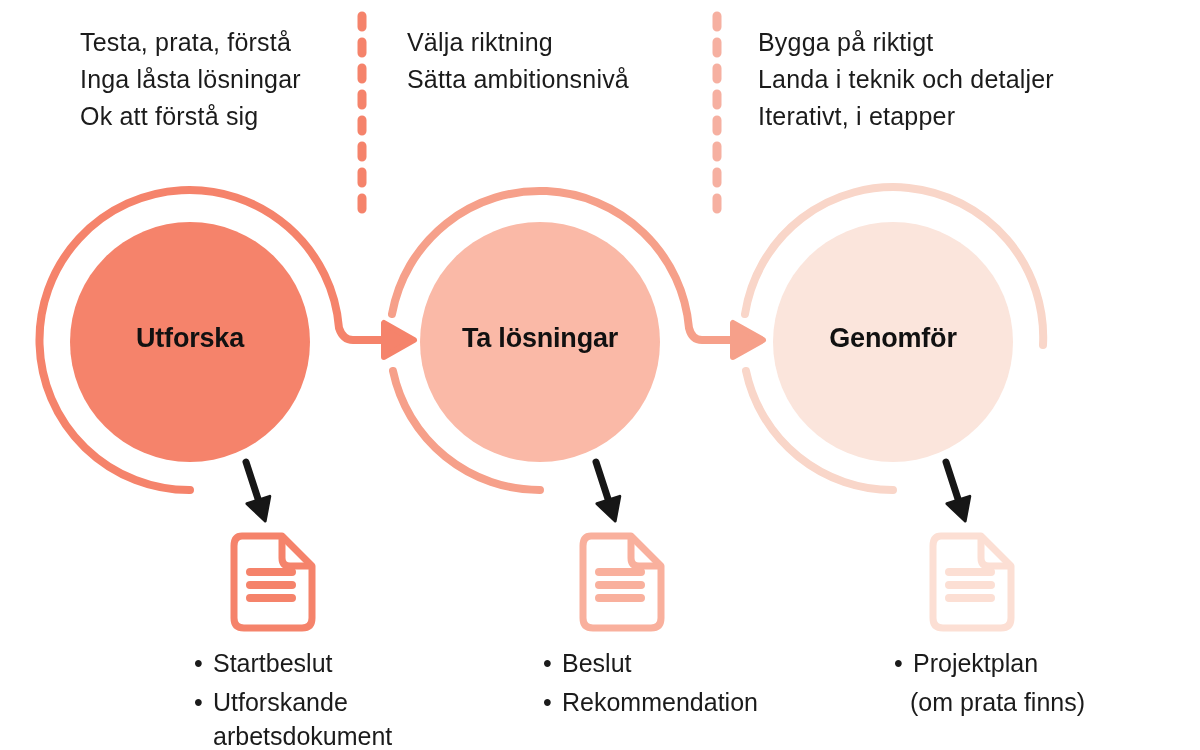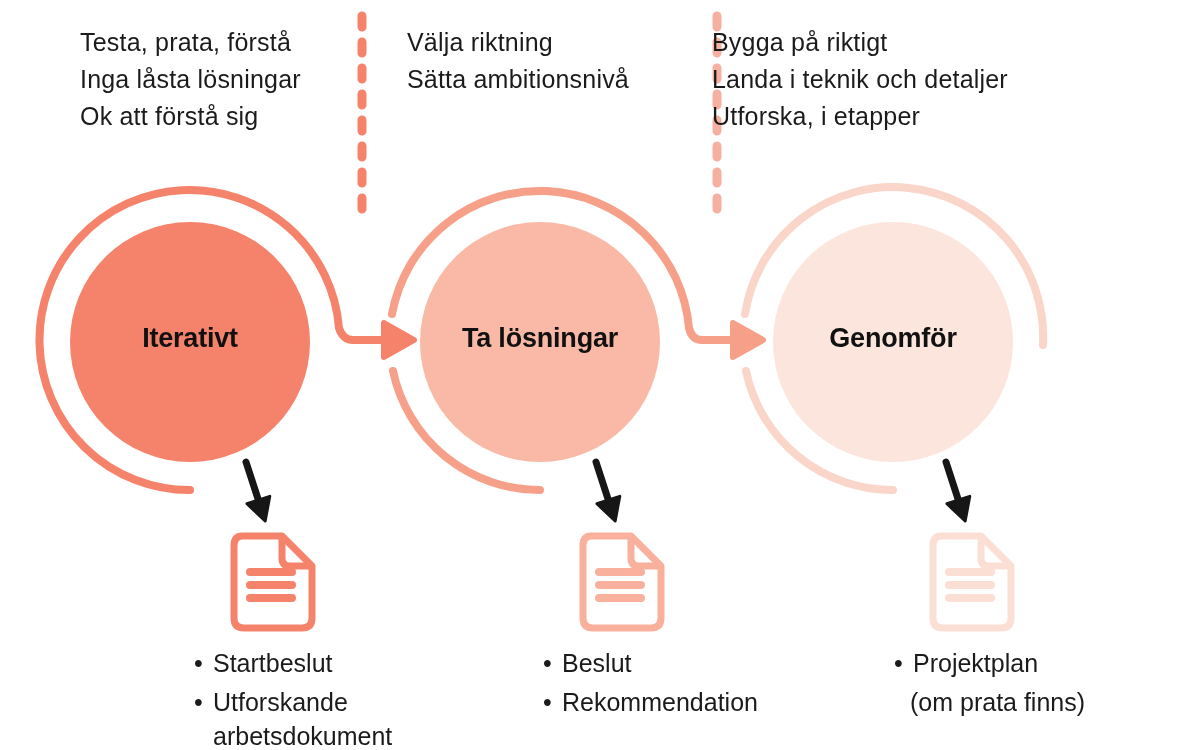--- a/index.html
+++ b/index.html
@@ -67,27 +67,27 @@
 
   <div class="notes" style="left:80px">
     <div>Testa, prata, förstå</div>
     <div>Inga låsta lösningar</div>
     <div>Ok att förstå sig</div>
   </div>
   <div class="notes" style="left:407px">
     <div>Välja riktning</div>
     <div>Sätta ambitionsnivå</div>
   </div>
-  <div class="notes" style="left:712px">
+  <div class="notes" style="left:758px">
     <div>Bygga på riktigt</div>
     <div>Landa i teknik och detaljer</div>
-    <div>Utforska, i etapper</div>
+    <div>Iterativt, i etapper</div>
   </div>
 
-  <div class="phase-label" style="left:40px">Iterativt</div>
+  <div class="phase-label" style="left:40px">Utforska</div>
   <div class="phase-label" style="left:390px">Ta lösningar</div>
   <div class="phase-label" style="left:743px">Genomför</div>
 
   <div class="outputs" style="left:193px;width:222px">
     <div class="output-item">Startbeslut</div>
     <div class="output-item">Utforskande arbetsdokument</div>
   </div>
   <div class="outputs" style="left:542px;width:300px">
     <div class="output-item">Beslut</div>
     <div class="output-item">Rekommendation</div>

